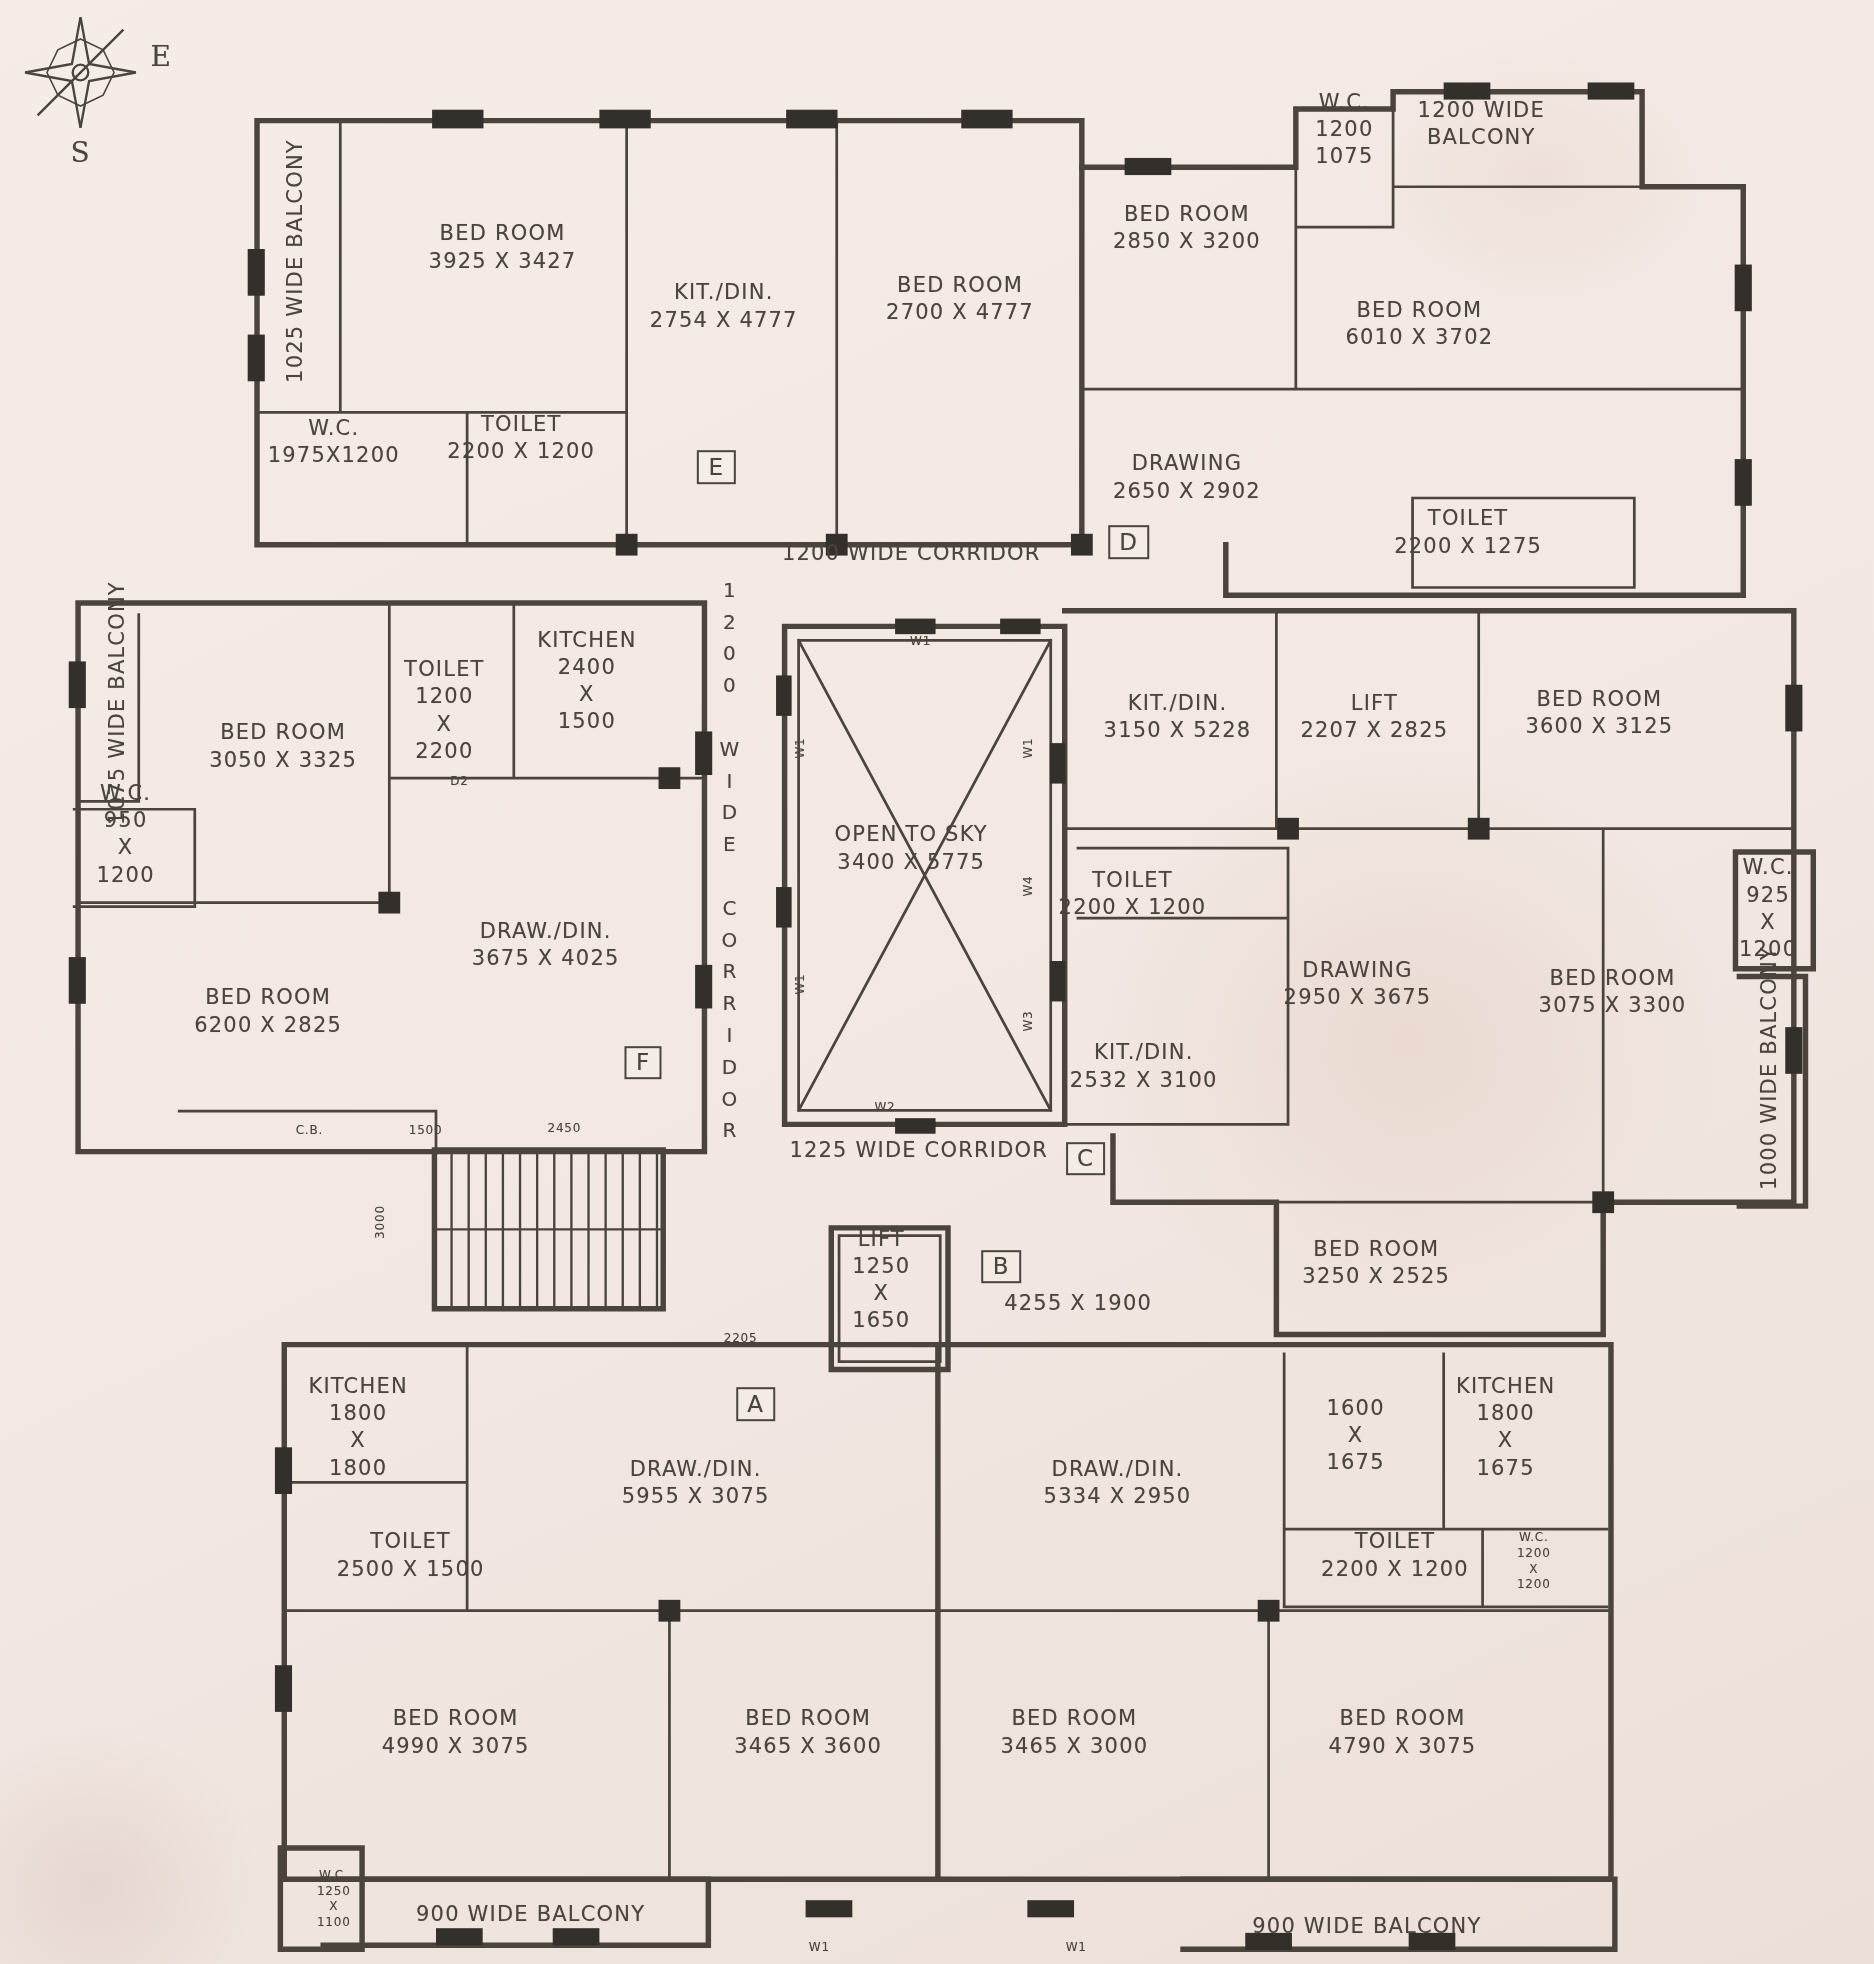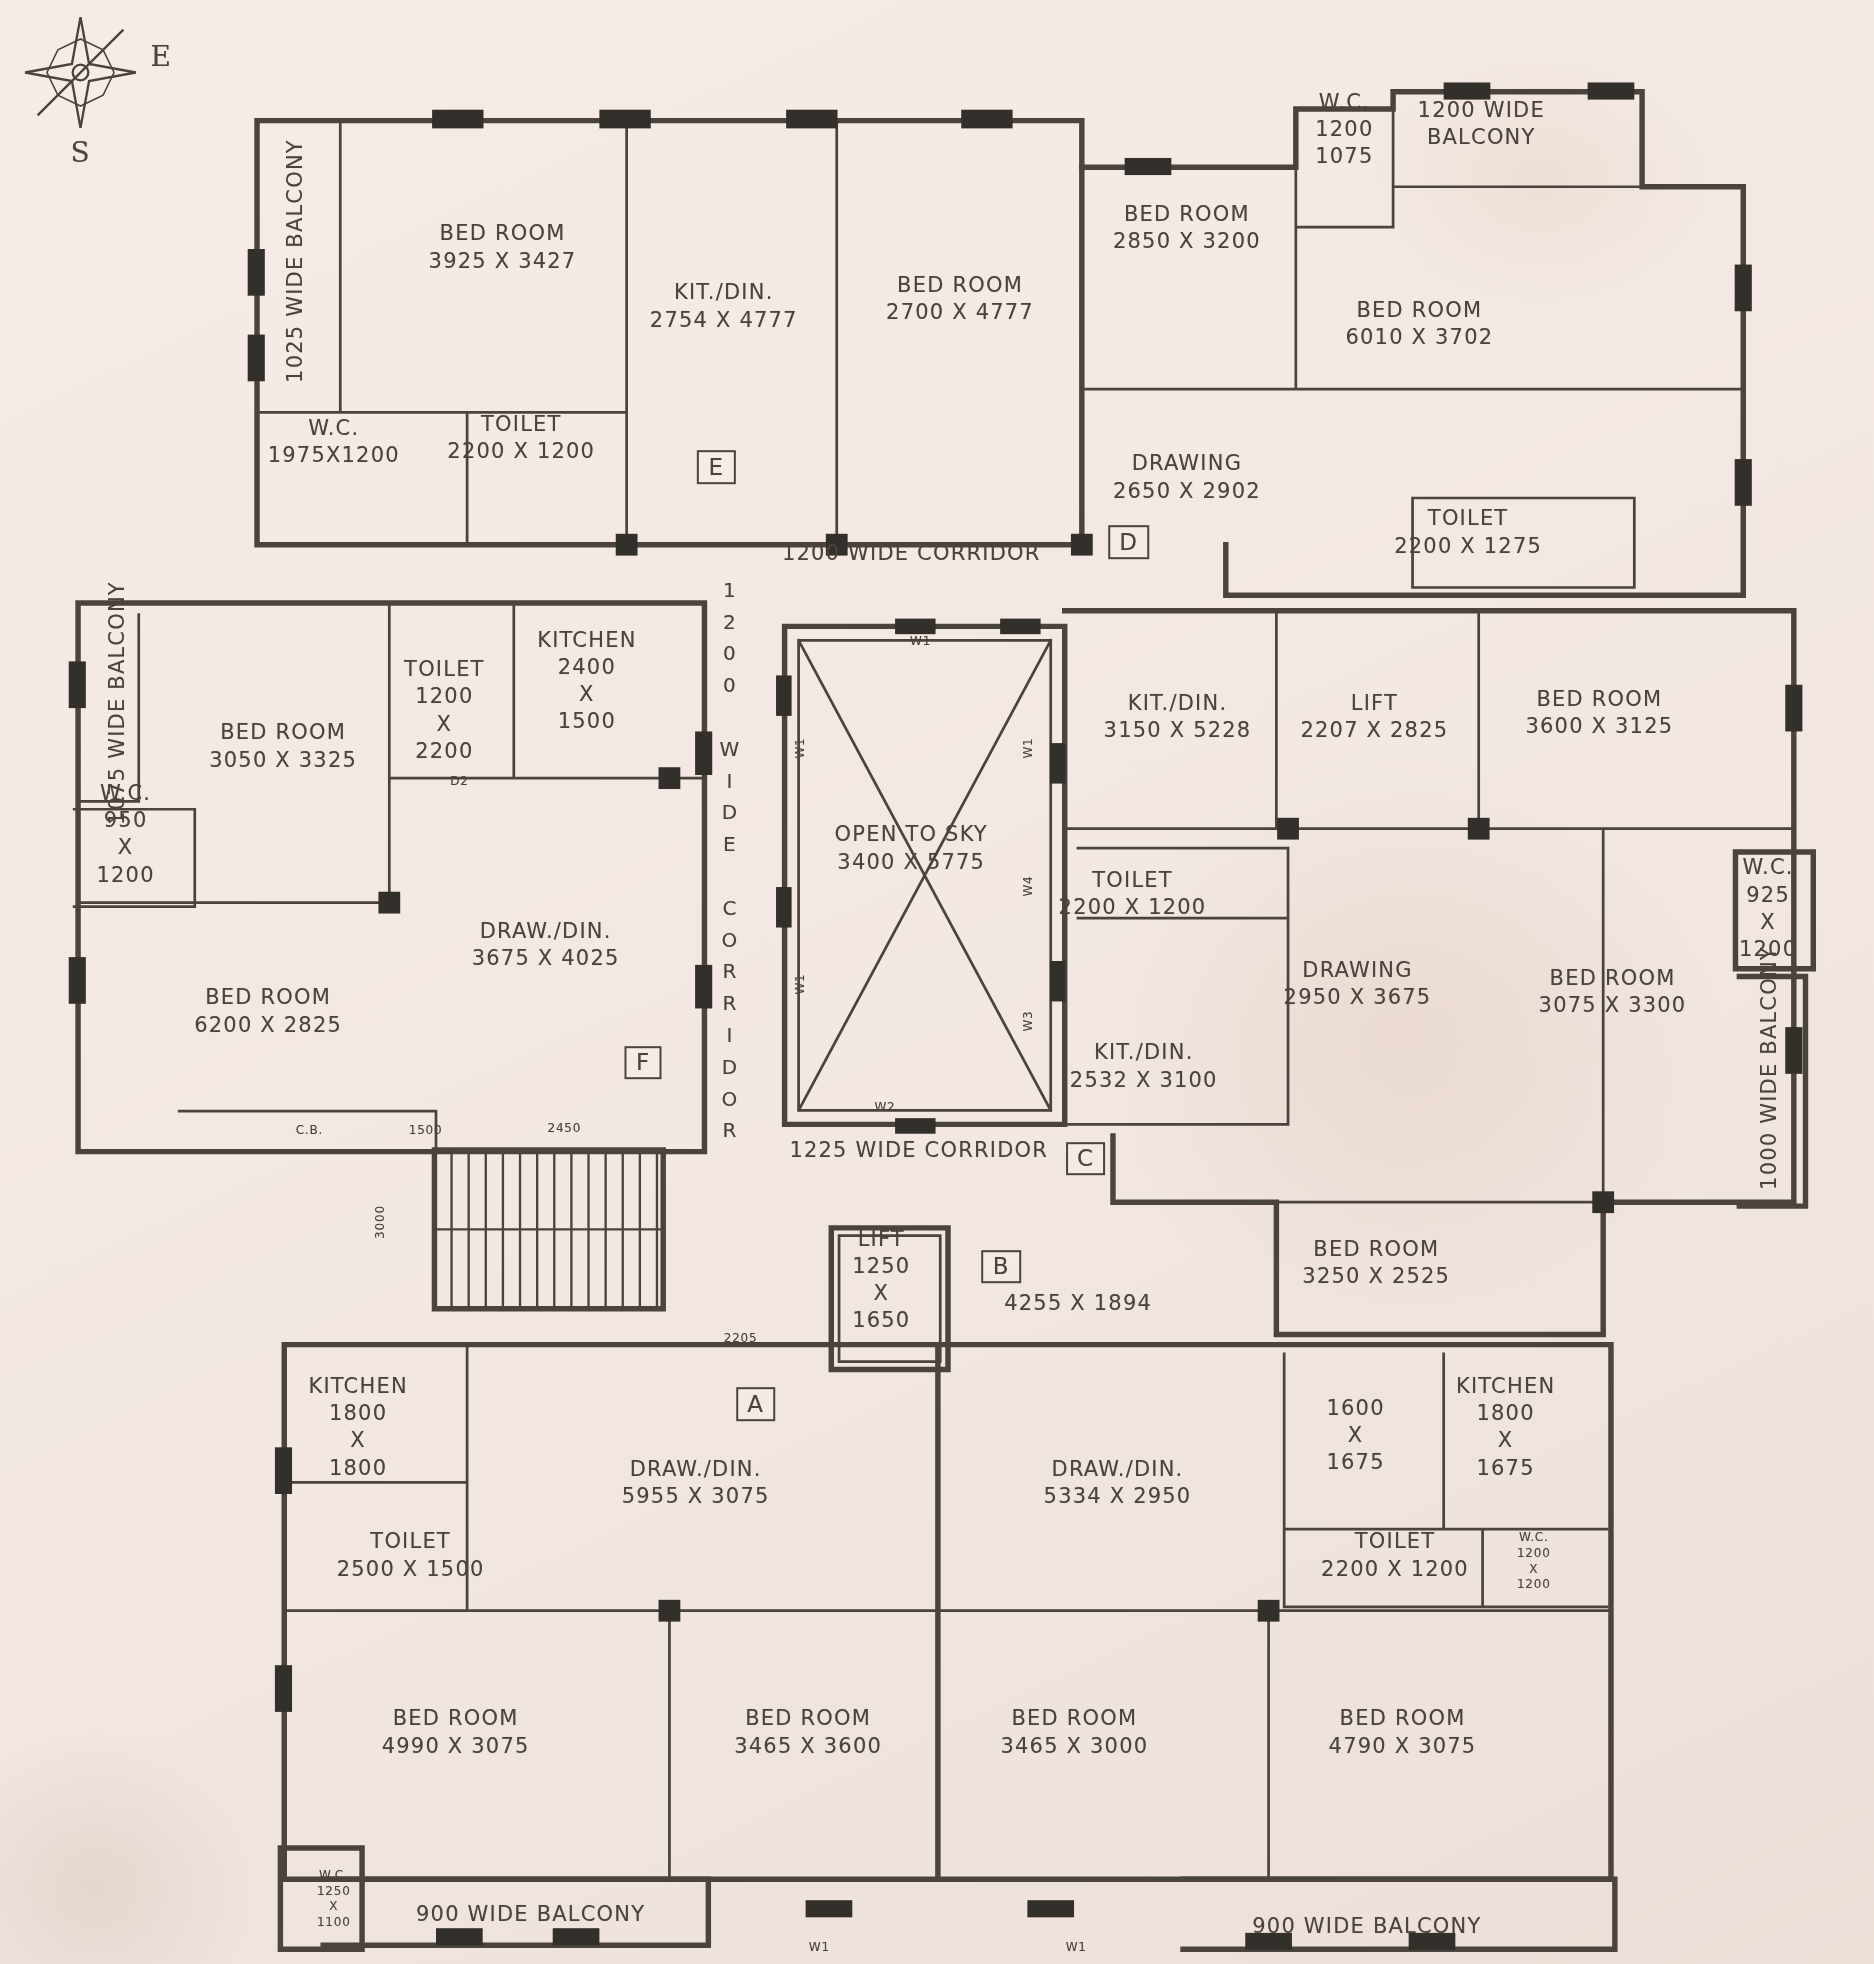--- a/index.html
+++ b/index.html
@@ -265,21 +265,21 @@
     </div>
 
   <div class="lbl" style="left:49%;top:58.6%">1225 WIDE CORRIDOR</div>
   <div class="lbl" style="left:47%;top:65.2%">
       <span>LIFT</span>
       <span>1250</span>
       <span>X</span>
       <span>1650</span>
     </div>
   <div class="lbl marker" style="left:53.4%;top:64.5%">B</div>
-  <div class="lbl" style="left:57.5%;top:66.4%">4255 X 1894</div>
+  <div class="lbl" style="left:57.5%;top:66.4%">4255 X 1900</div>
   <div class="lbl sm" style="left:39.5%;top:68.2%">2205</div>
   <div class="lbl marker" style="left:40.3%;top:71.5%">A</div>
 
   <div class="lbl" style="left:19.1%;top:72.7%">
       <span>KITCHEN</span>
       <span>1800</span>
       <span>X</span>
       <span>1800</span>
     </div>
   <div class="lbl" style="left:37.1%;top:75.5%">

